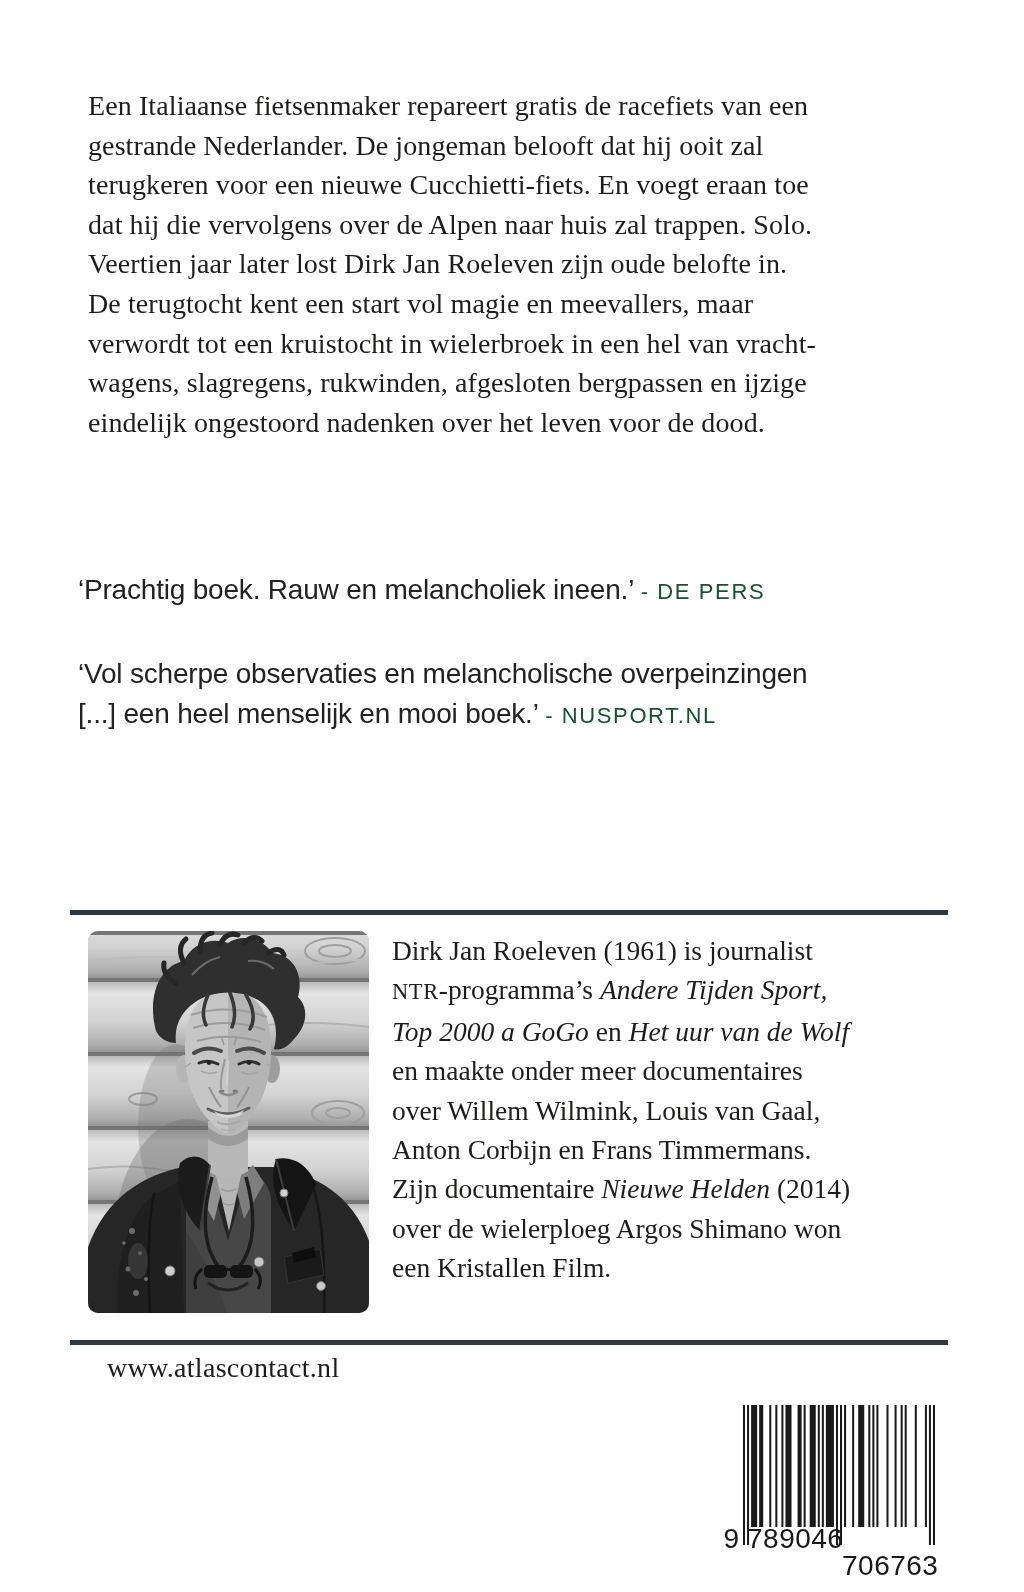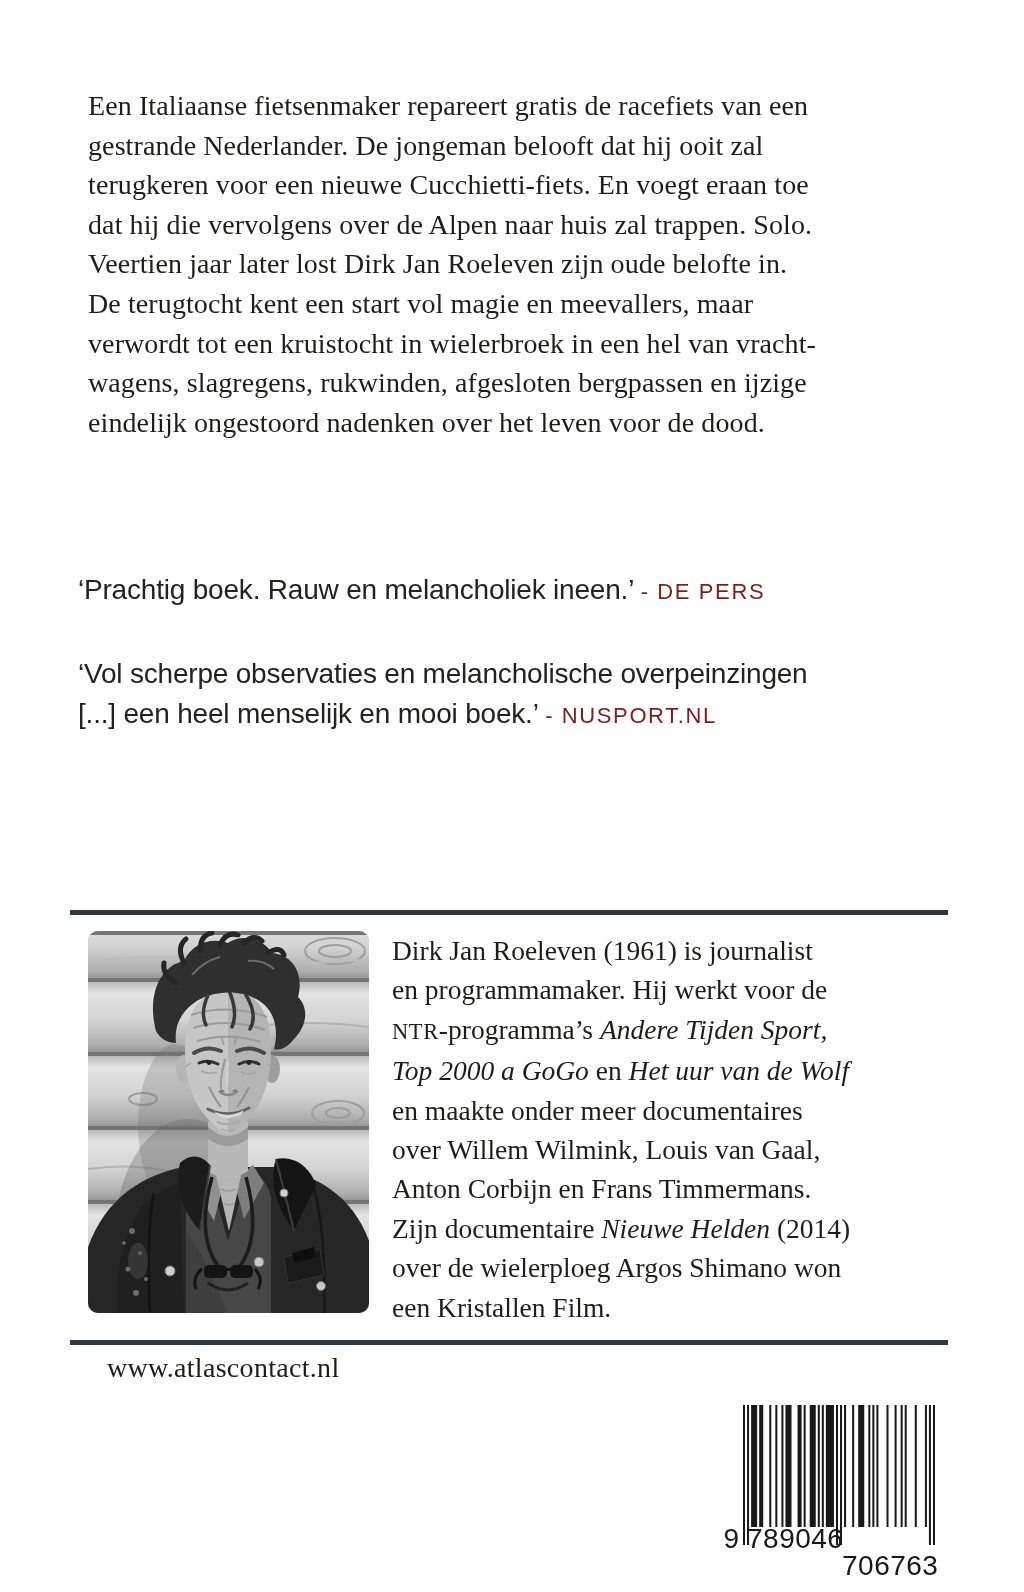--- a/index.html
+++ b/index.html
@@ -8,21 +8,21 @@
     font-family:"Liberation Serif",serif;color:#1d1d1b;overflow:hidden;margin:0 auto;
   }
   
   .synopsis{position:absolute;left:88px;top:86px;font-size:28px;line-height:39.6px;letter-spacing:0.1px;}
   .synopsis .line{white-space:nowrap;}
   
   .quote{position:absolute;font-family:"Liberation Sans",sans-serif;font-size:28px;line-height:40px;color:#222220;letter-spacing:-0.2px;}
   .q1{left:78px;top:570px;}
   .q2{left:78px;top:654px;}
   .quote .line{white-space:nowrap;}
-  .attr{font-size:22px;letter-spacing:1.6px;color:#7f1d1d;}
+  .attr{font-size:22px;letter-spacing:1.6px;color:#14532d;}
   
   .divider{position:absolute;left:70px;width:878px;height:5px;background:#2e3840;}
   .divider-top{top:910px;}
   .divider-bottom{top:1340px;}
   
   .photo{position:absolute;left:88px;top:931px;width:281px;height:382px;border-radius:10px;overflow:hidden;background:#c8c8c8;}
   .photo svg{display:block;width:281px;height:382px;}
   
   .bio{position:absolute;left:392px;top:931px;font-size:27.5px;line-height:39.4px;}
   .bio .line{white-space:nowrap;}
@@ -227,21 +227,20 @@
           <circle cx="58" cy="348" r="2"></circle>
         <circle cx="48" cy="362" r="3"></circle>
           <circle cx="36" cy="312" r="1.8"></circle>
       </g>
       <ellipse cx="50" cy="330" rx="10" ry="18" fill="#5a5a5a" opacity="0.4"></ellipse>
     </svg>
   </div>
 
   <div class="bio">
     <div class="line"><span>Dirk Jan Roeleven (1961) is journalist</span></div>
-    <div class="line"><span>en programmamaker. Hij werkt voor de</span></div>
     <div class="line"><span class="sc">NTR</span><span>-programma’s </span><span class="it">Andere Tijden Sport,</span></div>
     <div class="line"><span class="it">Top 2000 a GoGo</span><span> en </span><span class="it">Het uur van de Wolf</span></div>
     <div class="line"><span>en maakte onder meer documentaires</span></div>
     <div class="line"><span>over Willem Wilmink, Louis van Gaal,</span></div>
     <div class="line"><span>Anton Corbijn en Frans Timmermans.</span></div>
     <div class="line"><span>Zijn documentaire </span><span class="it">Nieuwe Helden</span><span> (2014)</span></div>
     <div class="line"><span>over de wielerploeg Argos Shimano won</span></div>
     <div class="line"><span>een Kristallen Film.</span></div>
   </div>
 

